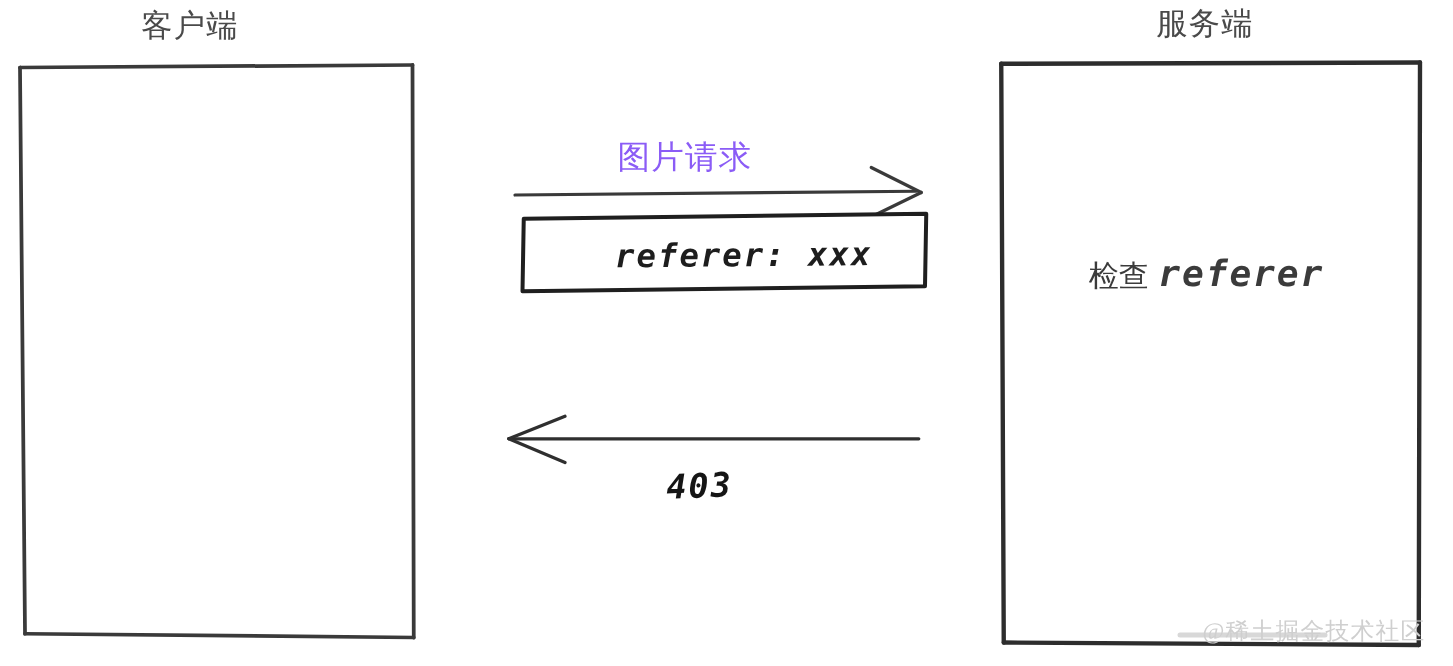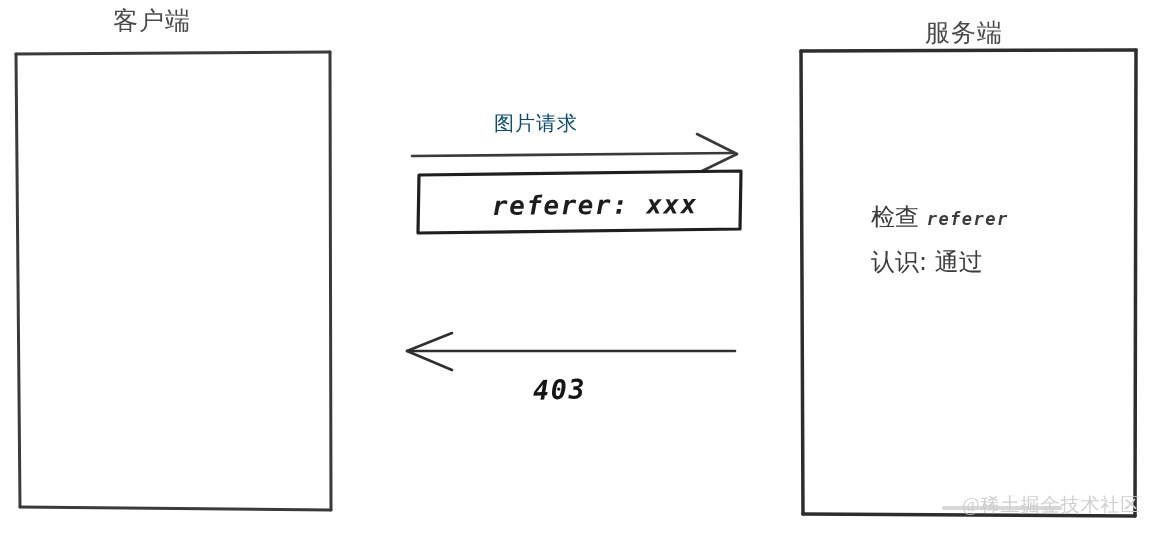--- a/index.html
+++ b/index.html
@@ -42,30 +42,30 @@
     line-height: 1;
     color: #4a4a4a;
     letter-spacing: 1px;
   }
   #title-client {
     left: 113px;
     top: 8px;
   }
   #title-server {
     left: 925px;
-    top: 20px;
+    top: 6px;
   }
   
   #request-label {
     left: 494px;
     top: 113px;
     font-family: Liberation Serif, serif;
-    font-size: 20px;
+    font-size: 26px;
     line-height: 1;
-    color: #0c4a6e;
+    color: #8b5cf6;
     letter-spacing: 1px;
   }
   
   .hand {
     font-family: "DejaVu Sans Mono", "Liberation Mono", monospace;
     font-style: italic;
     font-weight: 600;
     letter-spacing: 1.5px;
   }
   #referer-box-text {
@@ -87,21 +87,21 @@
     font-family: "DejaVu Sans", "Liberation Sans", sans-serif;
     font-size: 24px;
     line-height: 1;
     color: #3b3b3b;
     left: 871px;
   }
   #note-line-0 { top: 205px; }
   #note-line-1 { top: 250px; }
   #note-line-2 { top: 288px; }
   .note-line .hand {
-    font-size: 17px;
+    font-size: 29px;
   }
   
   #watermark {
     left: 962px;
     top: 492px;
     font-family: Liberation Serif, serif;
     font-size: 19px;
     color: #cfcfcf;
     letter-spacing: 1px;
   }
@@ -155,20 +155,17 @@
   <div class="txt" id="request-label">图片请求</div>
 
   <div class="txt hand" id="referer-box-text">referer: xxx</div>
 
   <div class="txt hand" id="status-label">403</div>
 
   <div class="txt note-line" id="note-line-0">
     <span>检查 </span><span class="hand">referer</span>
   </div>
 
-  <div class="txt note-line" id="note-line-1">
-    <span>认识: 通过</span><span class="hand"></span>
-  </div>
 
 
   <div class="txt" id="watermark">@稀土掘金技术社区</div>
 
 </div>
 
 </body></html>

